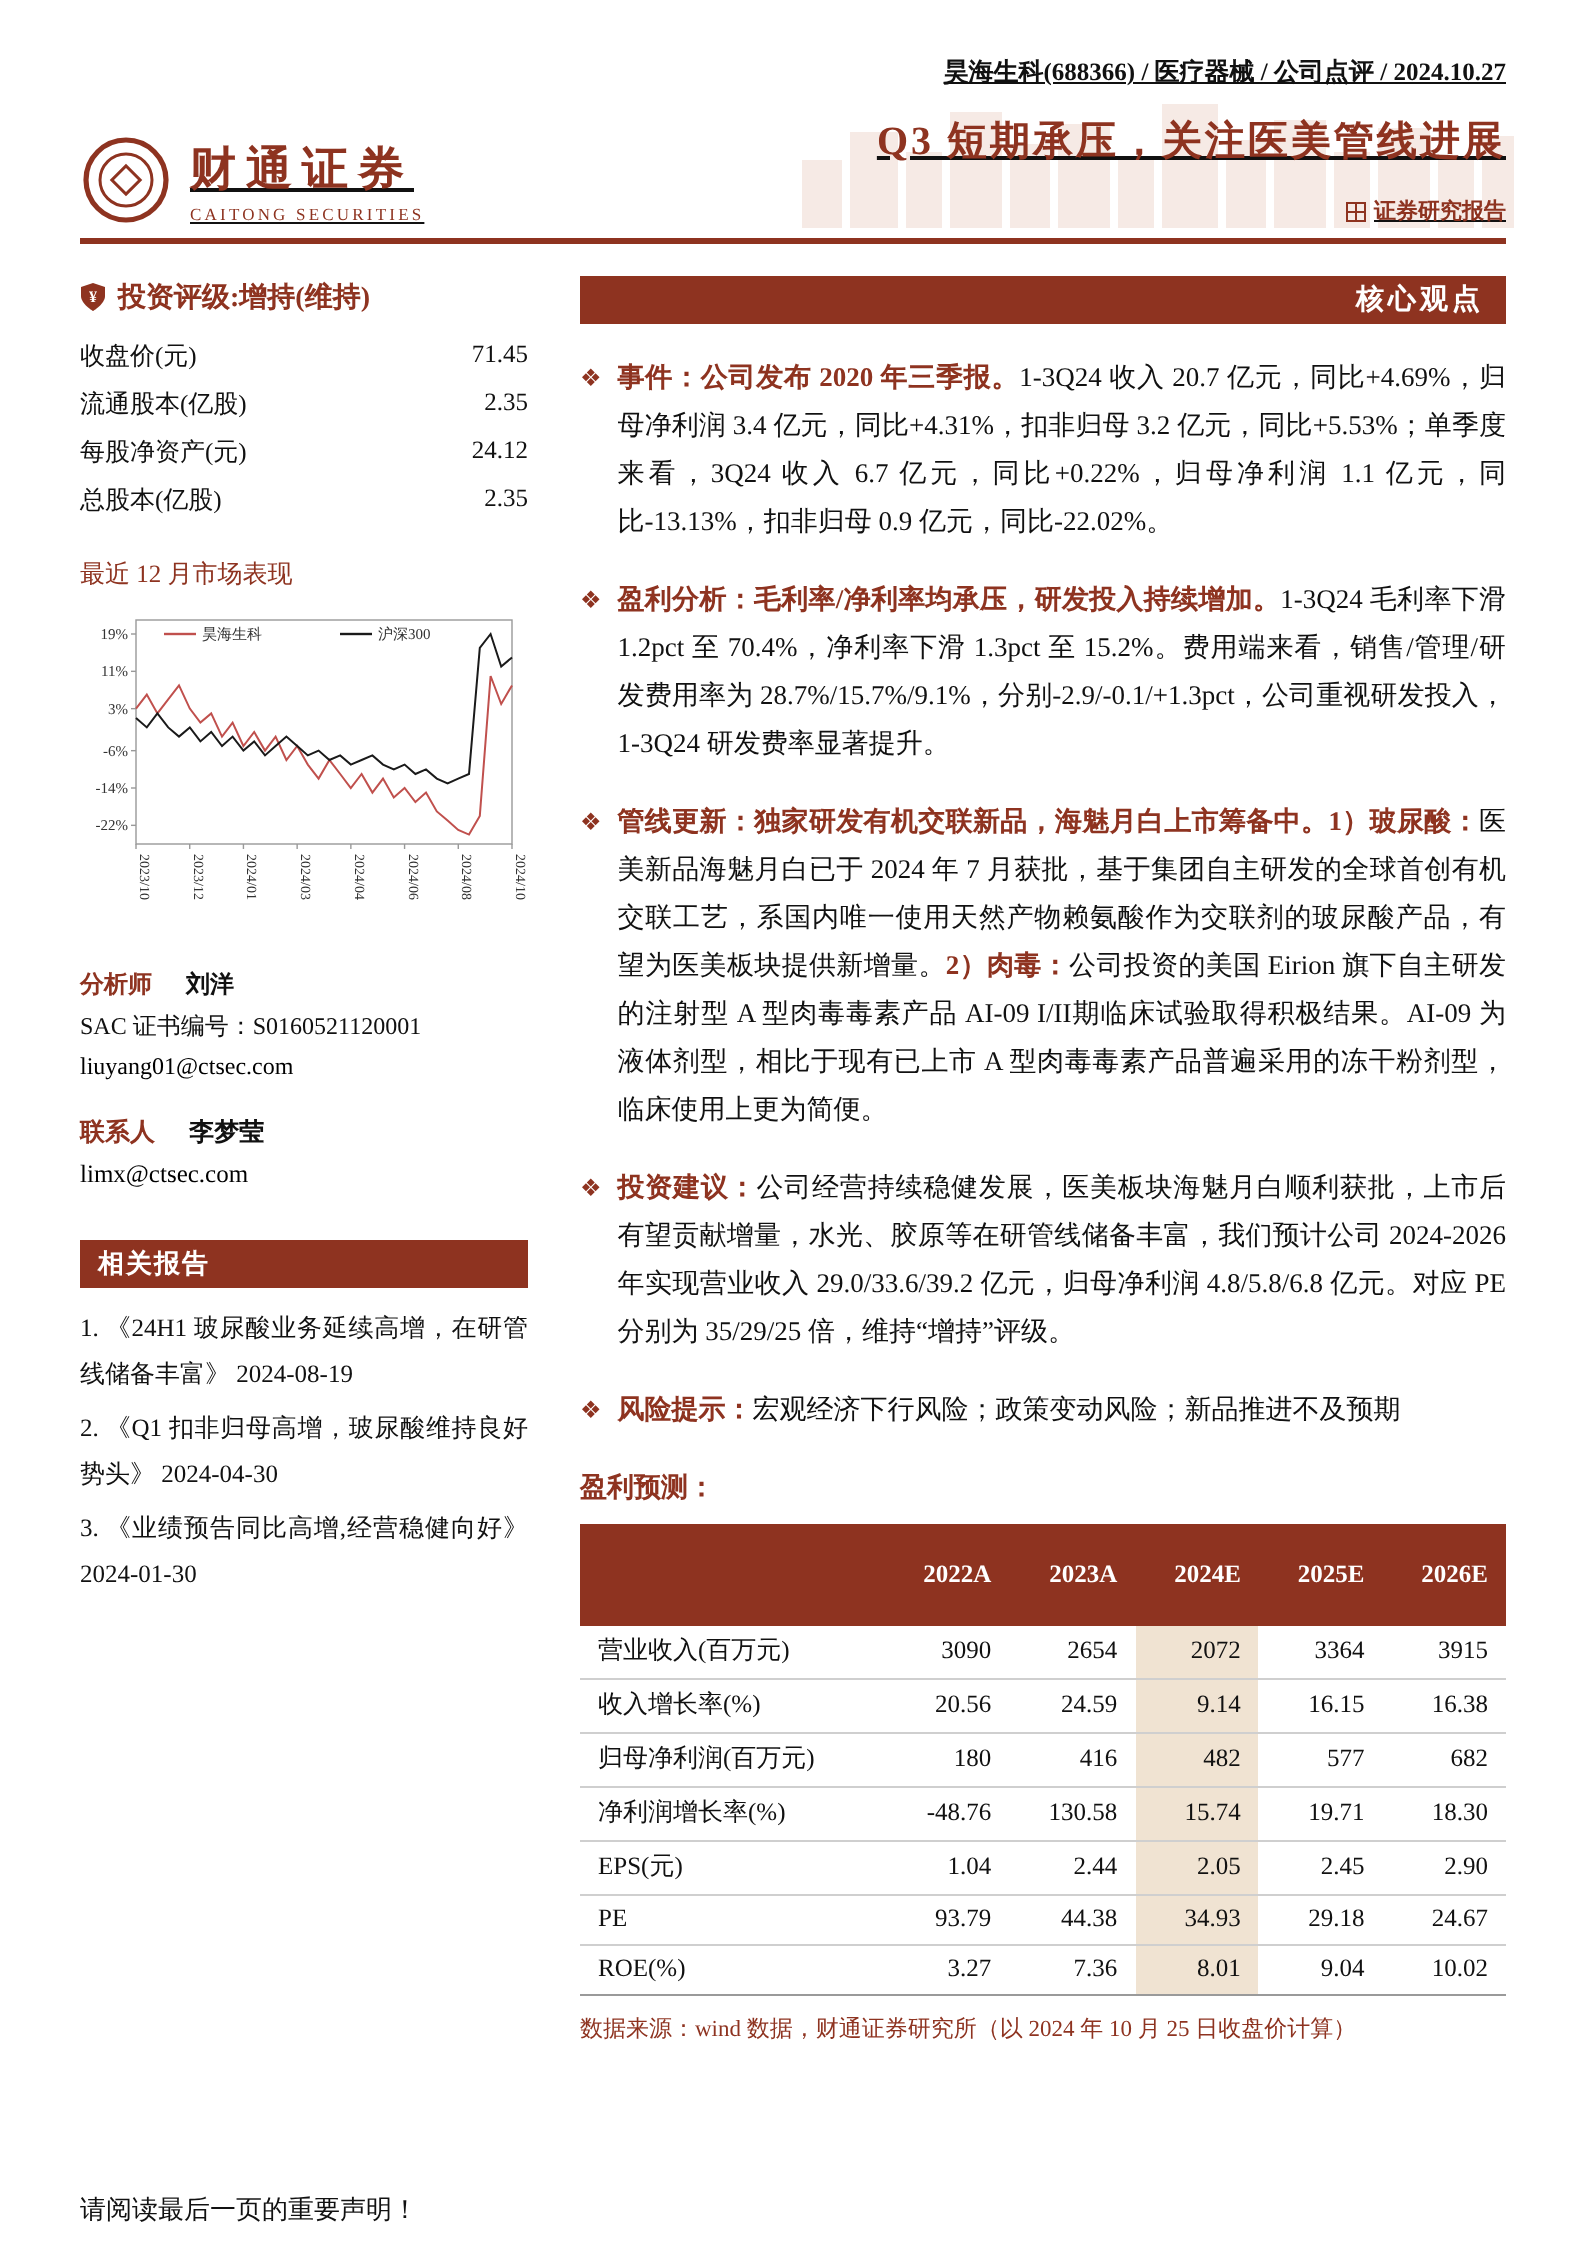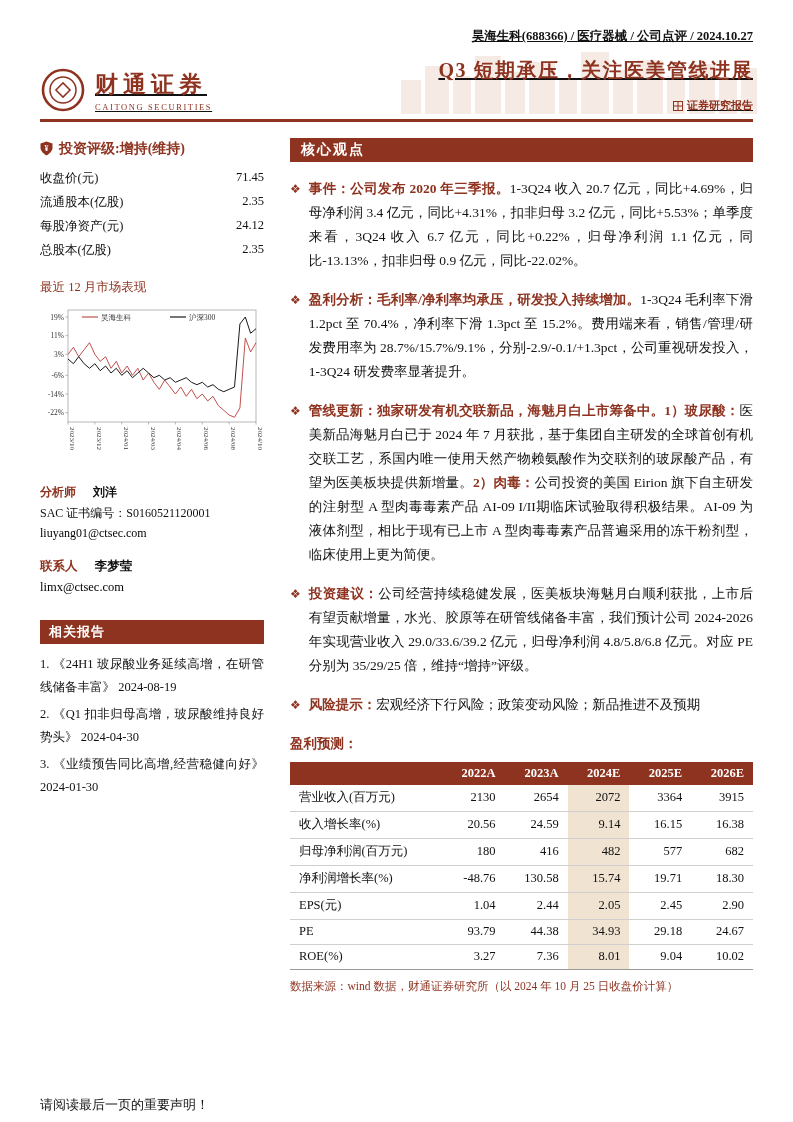--- a/index.html
+++ b/index.html
@@ -43,28 +43,28 @@
   .analyst .rowline{margin-bottom:1px;}
   .role{color:var(--brand);font-weight:bold;margin-right:14px;}
   .person{font-weight:bold;}
   .contact{margin-top:12px;line-height:1.7;font-size:12.5px;}
   .email{color:#000000;text-decoration:none;}
   .related-bar{background:var(--brand);color:#fff;font-weight:bold;font-size:13px;padding:3px 9px;margin-top:22px;letter-spacing:1px;}
   .related-list{margin-top:9px;line-height:1.8;font-size:12.5px;}
   .related-item{margin-bottom:5px;text-align:justify;}
 
   
-  .core-bar{background:var(--brand);color:#fff;font-weight:bold;font-size:14px;padding:3px 11px;letter-spacing:2px;}
+  .core-bar{background:var(--brand);color:#fff;font-weight:bold;font-size:14px;padding:3px 11px;letter-spacing:2px;text-align:right;}
   .bullet{display:flex;margin-top:15px;font-size:13.5px;line-height:1.78;text-align:justify;}
   .bullet .mk{color:var(--brand);margin-right:8px;font-size:12px;line-height:2;flex:0 0 auto;}
   .bullet .btext{flex:1;min-width:0;}
   .lead{color:var(--brand);font-weight:bold;}
   .forecast-title{color:var(--brand);font-weight:bold;font-size:13.5px;margin-top:18px;}
   table.forecast{width:100%;border-collapse:collapse;margin-top:9px;font-size:12.5px;}
-  table.forecast thead th{background:var(--brand);color:#fff;font-weight:bold;padding:4px 9px;text-align:right;}
+  table.forecast thead th{background:var(--brand);color:#fff;font-weight:bold;padding:18px 9px;text-align:right;}
   table.forecast thead th:first-child{text-align:left;}
   table.forecast tbody td{padding:4.5px 9px;text-align:right;border-bottom:1px solid #cfcfcf;}
   table.forecast tbody td:first-child{text-align:left;}
   table.forecast tbody tr:last-child td{border-bottom:1.5px solid #9a9a9a;}
   td.hl{background:var(--hl);}
   .source{color:var(--brand);font-size:11.5px;margin-top:9px;}
 
   .footer{position:absolute;left:40px;bottom:8px;font-size:13px;color:#111;}
 </style>
 </head>
@@ -255,21 +255,21 @@
               <th>2022A</th>
               <th>2023A</th>
               <th>2024E</th>
               <th>2025E</th>
               <th>2026E</th>
             </tr>
           </thead>
           <tbody>
             <tr>
               <td class="">营业收入(百万元)</td>
-              <td class="">2130</td>
+              <td class="">3090</td>
               <td class="">2654</td>
               <td class="hl">2072</td>
               <td class="">3364</td>
               <td class="">3915</td>
             </tr>
             <tr>
               <td class="">收入增长率(%)</td>
               <td class="">20.56</td>
               <td class="">24.59</td>
               <td class="hl">9.14</td>

